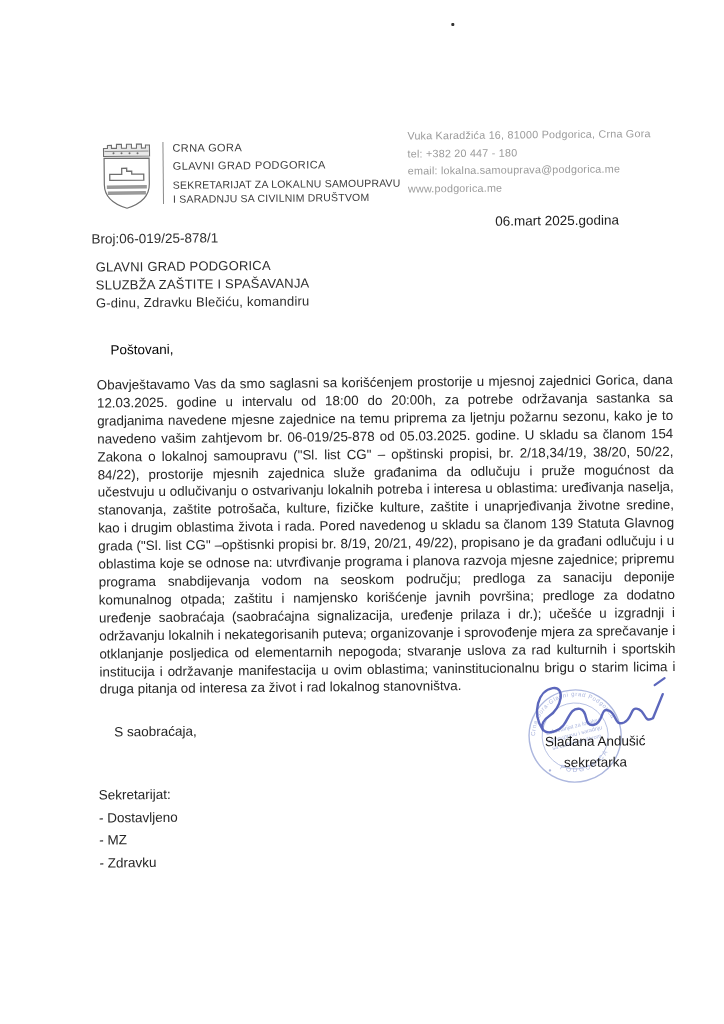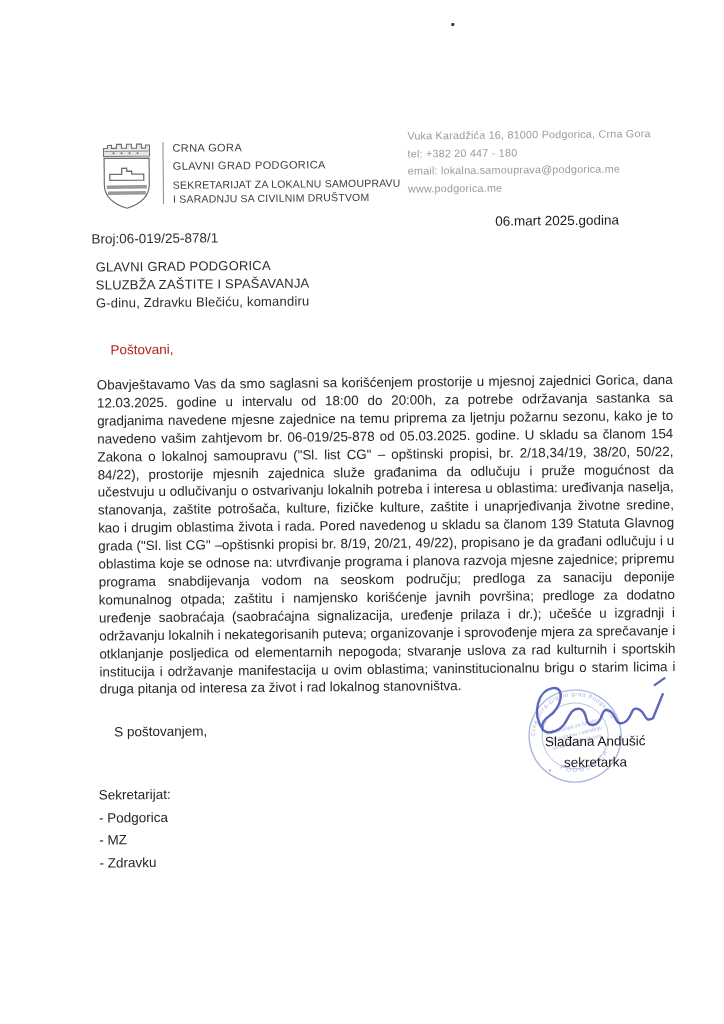--- a/index.html
+++ b/index.html
@@ -21,21 +21,21 @@
 
   .contact { position:absolute; left:410px; top:128px; color:#9b9b9b; font-size:10.8px; line-height:17.5px; letter-spacing:.2px; }
 
   
   .ref-no   { position:absolute; left:93px;  top:229px; font-size:13.5px; color:#2f2f2f; }
   .ref-date { position:absolute; left:497px; top:215px; font-size:13.5px; color:#222; }
 
   
   .recipient { position:absolute; left:97px; top:256px; font-size:13px; line-height:18px; color:#2d2d2d; letter-spacing:.2px; }
 
-  .salutation { position:absolute; left:111px; top:340px; font-size:13.5px; color:#b91c1c; }
+  .salutation { position:absolute; left:111px; top:340px; font-size:13.5px; color:#000000; }
 
   .body-par {
     position:absolute; left:97px; top:374px; width:576px;
     font-size:13.4px; line-height:17.9px; text-align:justify; color:#262626;
   }
 
   .closing { position:absolute; left:111px; top:722px; font-size:13.5px; }
 
   
   .stamp-svg { position:absolute; left:492px; top:652px; }
@@ -90,21 +90,21 @@
     <div class="ref-date">06.mart 2025.godina</div>
 
     <div class="recipient">
       <div>GLAVNI GRAD PODGORICA</div>
       <div>SLUZBŽA ZAŠTITE I SPAŠAVANJA</div>
       <div>G-dinu, Zdravku Blečiću, komandiru</div>
     </div>
 
     <div class="salutation">Poštovani,</div>
     <div class="body-par">Obavještavamo Vas da smo saglasni sa korišćenjem prostorije u mjesnoj zajednici Gorica, dana 12.03.2025. godine u intervalu od 18:00 do 20:00h, za potrebe održavanja sastanka sa gradjanima navedene mjesne zajednice na temu priprema za ljetnju požarnu sezonu, kako je to navedeno vašim zahtjevom br. 06-019/25-878  od 05.03.2025. godine. U skladu sa članom 154 Zakona o lokalnoj samoupravu ("Sl. list CG" – opštinski propisi, br. 2/18,34/19, 38/20, 50/22, 84/22), prostorije mjesnih zajednica služe građanima da odlučuju i pruže mogućnost da učestvuju u odlučivanju o ostvarivanju lokalnih potreba i interesa u oblastima: uređivanja naselja, stanovanja, zaštite potrošača, kulture, fizičke kulture, zaštite i unaprjeđivanja životne sredine, kao i drugim oblastima života i rada. Pored navedenog u skladu sa članom 139  Statuta Glavnog grada ("Sl. list CG" –opštisnki propisi br. 8/19, 20/21, 49/22), propisano je da građani odlučuju i u oblastima koje se odnose na: utvrđivanje programa i planova razvoja mjesne zajednice; pripremu programa snabdijevanja vodom na seoskom području; predloga za sanaciju deponije komunalnog otpada; zaštitu i namjensko korišćenje javnih površina; predloge za dodatno uređenje saobraćaja (saobraćajna signalizacija, uređenje prilaza i dr.); učešće u izgradnji i održavanju lokalnih i nekategorisanih puteva; organizovanje i sprovođenje mjera za sprečavanje i otklanjanje posljedica od elementarnih nepogoda; stvaranje uslova za rad kulturnih i sportskih institucija i održavanje manifestacija u ovim oblastima; vaninstitucionalnu brigu o starim licima i druga pitanja od interesa za život i rad lokalnog stanovništva.</div>
-    <div class="closing">S poštovanjem,</div>
+    <div class="closing">S saobraćaja,</div>
 
     <svg class="stamp-svg" width="190" height="170" viewBox="0 0 190 170">
       <g transform="rotate(-14 80 86)" opacity="0.8">
         <circle cx="80" cy="86" r="46" fill="none" stroke="#98a5d6" stroke-width="1.4"></circle>
         <circle cx="80" cy="86" r="33" fill="none" stroke="#98a5d6" stroke-width="0.8"></circle>
         <defs>
           <path id="arcTop" d="M 40 86 A 40 40 0 1 1 120 86"></path>
           <path id="arcBot" d="M 44 86 A 36 36 0 0 0 116 86"></path>
         </defs>
         <text font-size="6" fill="#98a5d6" font-family="Liberation Sans, sans-serif" letter-spacing="0.6">
@@ -124,20 +124,20 @@
                  C 75 76, 72 57, 85 59 C 94 61, 88 77, 99 75 C 109 73, 105 57, 114 61
                  C 122 64, 119 77, 129 73 C 138 69, 135 56, 144 60 C 151 63, 149 74, 158 69 L 168 45" fill="none" stroke="#4a57b5" stroke-width="2.4" stroke-linecap="round" stroke-linejoin="round" opacity="0.9"></path>
         <path d="M 160 36 L 170 29" fill="none" stroke="#4a57b5" stroke-width="2.2" stroke-linecap="round" opacity="0.9"></path>
       </g>
     </svg>
     <div class="sig-name">Slađana Andušić</div>
     <div class="sig-title">sekretarka</div>
 
     <div class="dist">
       <div>Sekretarijat:</div>
-      <div>- Podgorica</div>
+      <div>- Dostavljeno</div>
       <div>- MZ</div>
       <div>- Zdravku</div>
     </div>
 
     <div class="scan-dot" style="left:455px; top:24px;"></div>
   </div>
 </div>
 
 </body></html>

